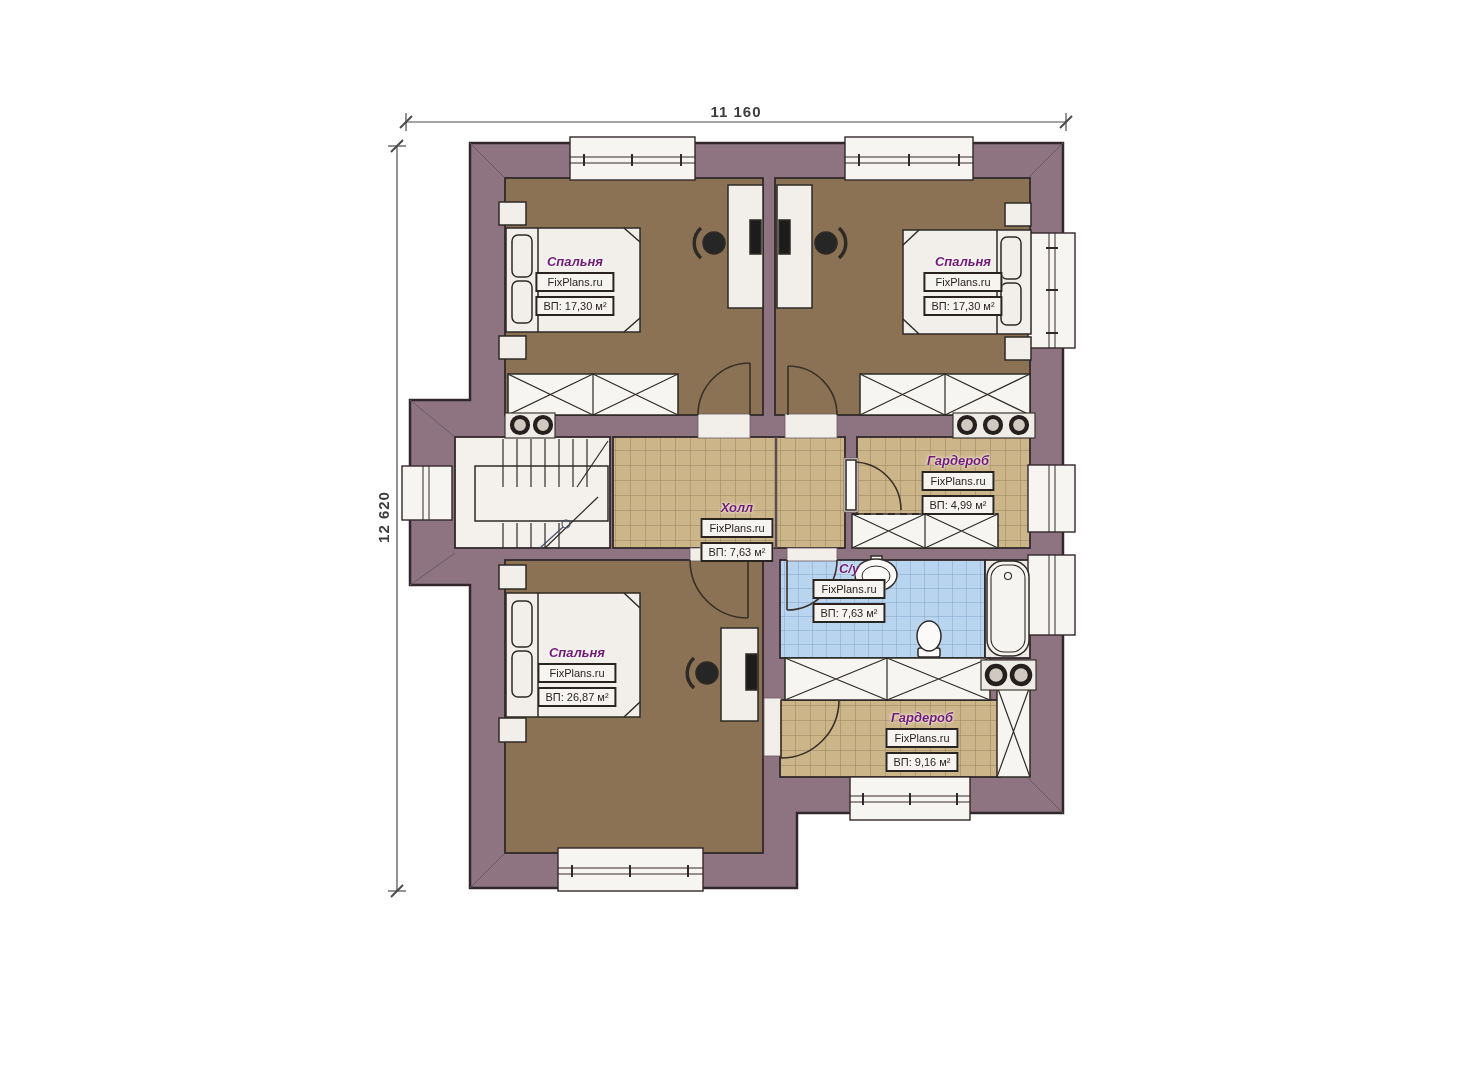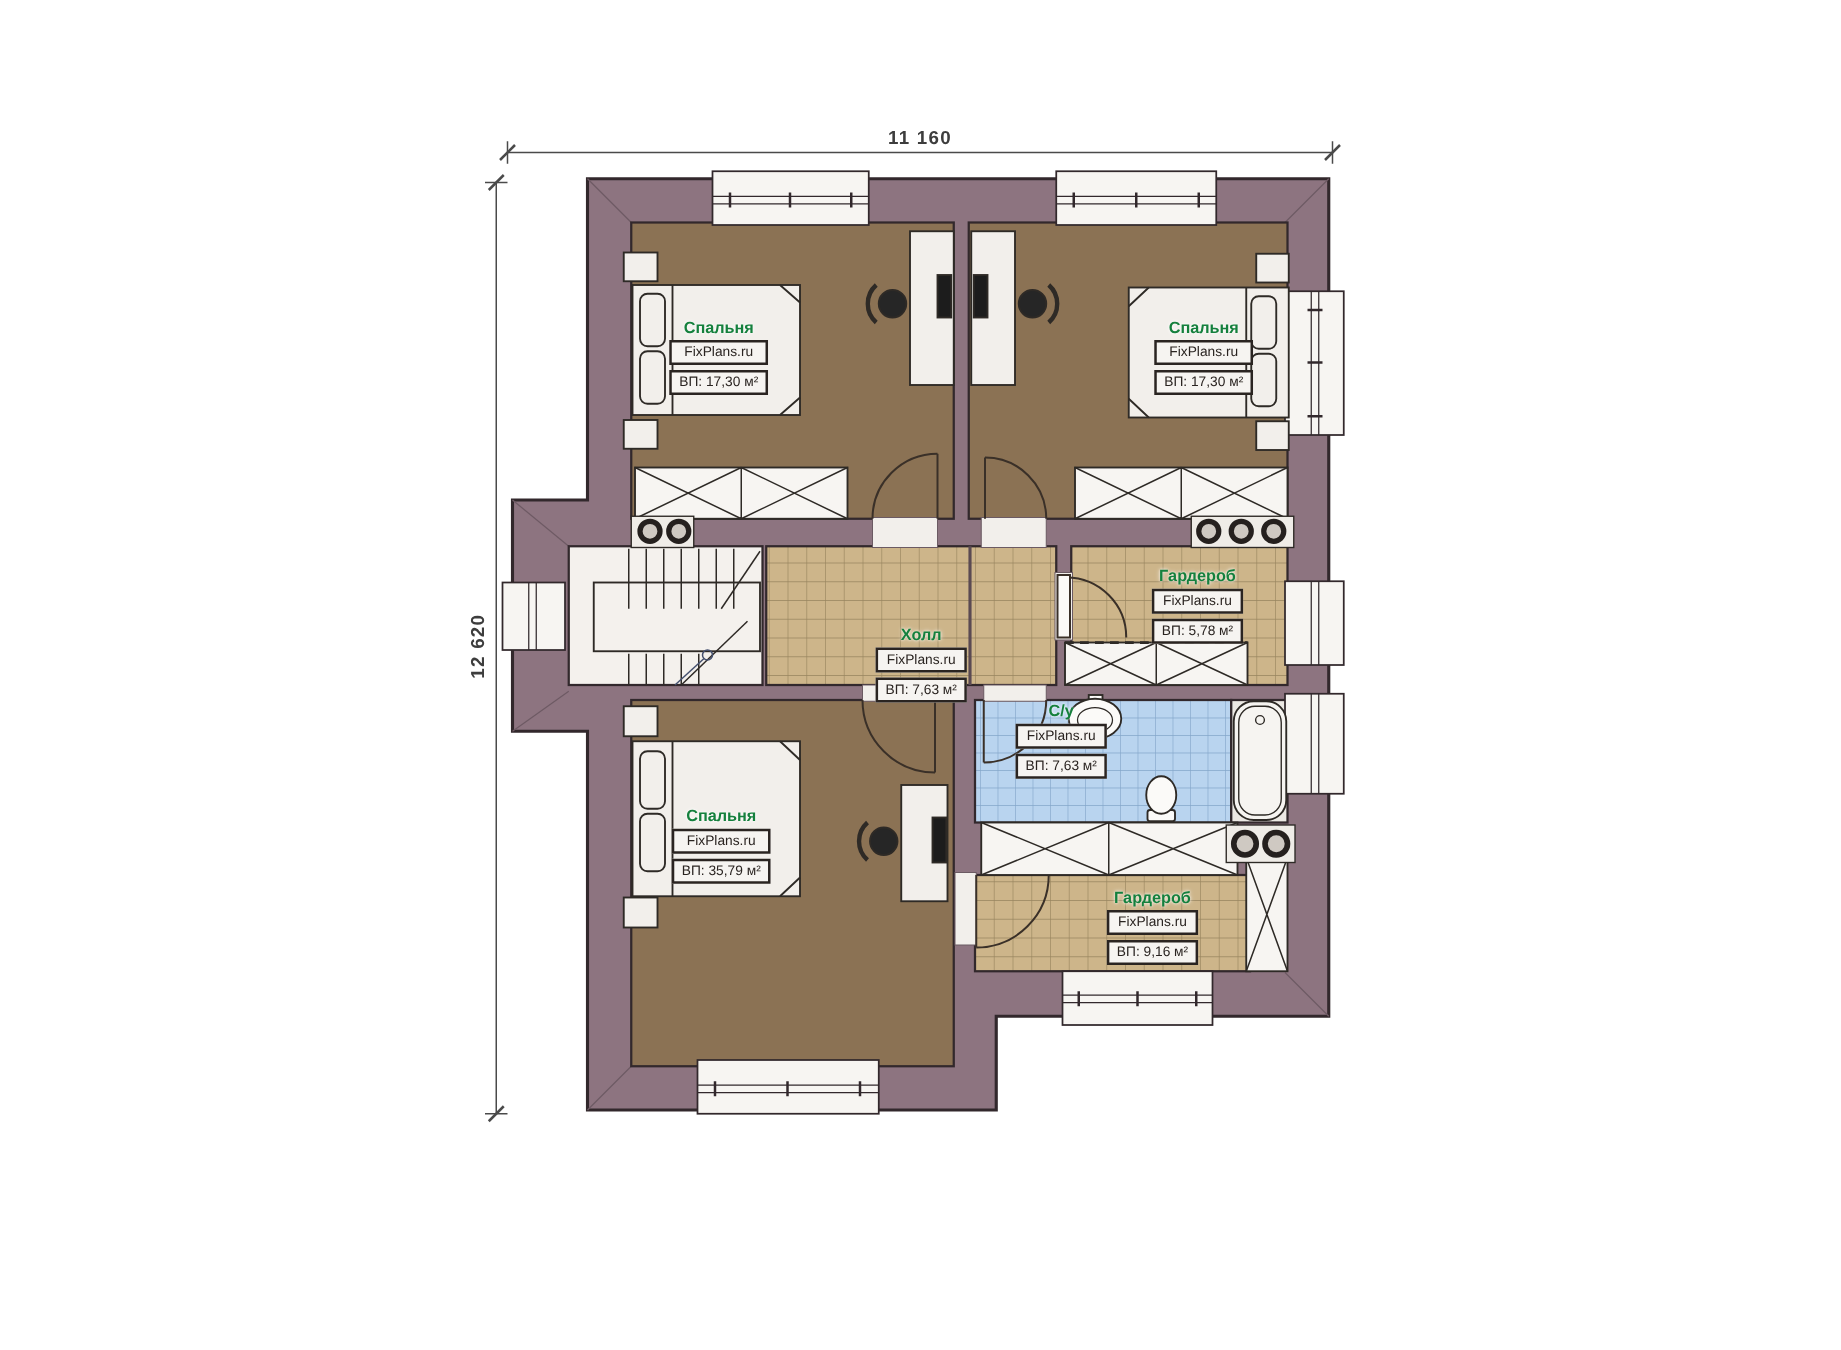--- a/index.html
+++ b/index.html
@@ -3,22 +3,22 @@
 <meta charset="utf-8">
 <style>
   html,body{margin:0;padding:0;background:#ffffff;}
   .stage{position:relative;width:1320px;height:1080px;background:#ffffff;overflow:hidden;
          font-family:"Liberation Sans", sans-serif;}
   .plan-svg{position:absolute;left:0;top:0;}
   .dim{position:absolute;color:#3d3d3d;font-size:15px;font-weight:bold;letter-spacing:1px;white-space:nowrap;}
   .dim-top{left:736px;top:111px;transform:translate(-50%,-50%);}
   .dim-left{left:383px;top:517px;transform:translate(-50%,-50%) rotate(-90deg);}
   .room-label{position:absolute;transform:translate(-50%,-50%);text-align:center;z-index:5;}
-  .room-name{font-size:13px;font-weight:bold;color:#15803d;margin-bottom:3px;white-space:nowrap;
-             text-shadow:0 0 2px rgba(255,255,255,.9),0 0 4px rgba(255,255,255,.7);}
+  .room-name{font-size:13px;font-weight:bold;color:#701a75;margin-bottom:3px;white-space:nowrap;
+             text-shadow:0 0 2px rgba(255,255,255,.9),0 0 4px rgba(255,255,255,.7);font-style:italic;}
   .room-box{display:inline-block;}
   .room-brand,.room-area{border:2px solid #2a2421;background:#f6f4f1;color:#2a2421;
              font-size:11px;line-height:14px;padding:1px 6px;white-space:nowrap;}
   .room-area{margin-top:4px;}
 </style>
 </head>
 <body>
 
 <div class="stage">
 
@@ -317,21 +317,21 @@
   <div class="room-box">
     <div class="room-brand">FixPlans.ru</div>
     <div class="room-area">ВП: 7,63 м²</div>
   </div>
 </div>
 
 <div class="room-label" style="left:958px;top:484px">
   <div class="room-name">Гардероб</div>
   <div class="room-box">
     <div class="room-brand">FixPlans.ru</div>
-    <div class="room-area">ВП: 5,78 м²</div>
+    <div class="room-area">ВП: 4,99 м²</div>
   </div>
 </div>
 
 <div class="room-label" style="left:849px;top:592px">
   <div class="room-name">С/у</div>
   <div class="room-box">
     <div class="room-brand">FixPlans.ru</div>
     <div class="room-area">ВП: 7,63 м²</div>
   </div>
 </div>
@@ -341,17 +341,17 @@
   <div class="room-box">
     <div class="room-brand">FixPlans.ru</div>
     <div class="room-area">ВП: 9,16 м²</div>
   </div>
 </div>
 
 <div class="room-label" style="left:577px;top:676px">
   <div class="room-name">Спальня</div>
   <div class="room-box">
     <div class="room-brand">FixPlans.ru</div>
-    <div class="room-area">ВП: 35,79 м²</div>
+    <div class="room-area">ВП: 26,87 м²</div>
   </div>
 </div>
 
 </div>
 
 </body></html>

